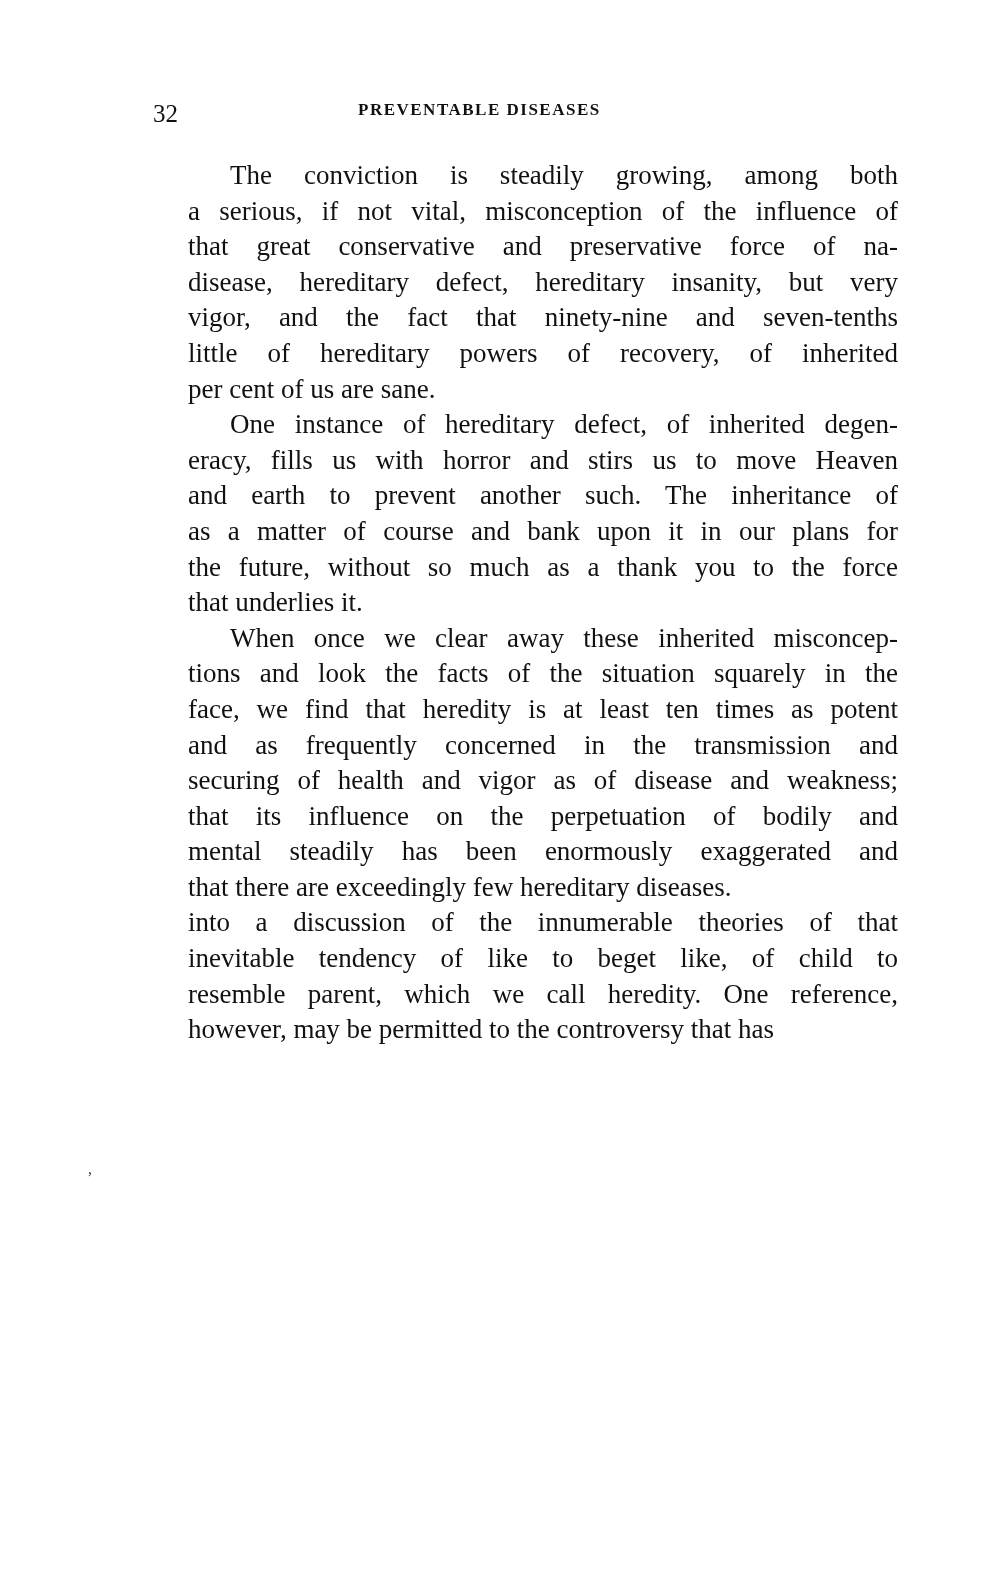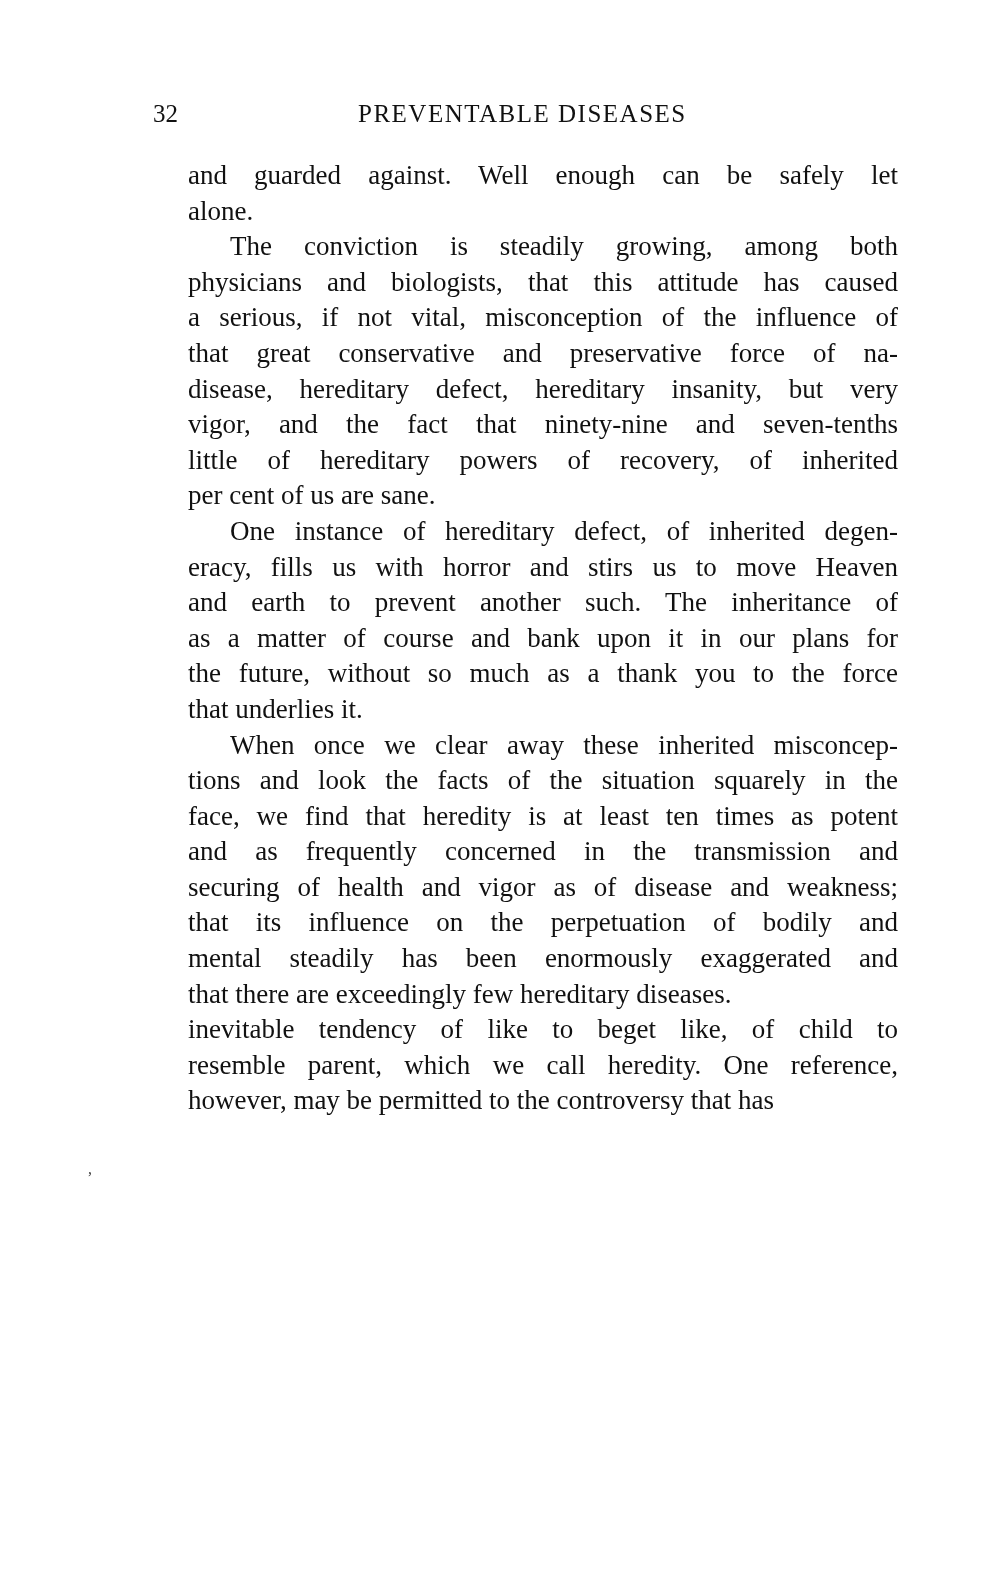--- a/index.html
+++ b/index.html
@@ -1,44 +1,39 @@
 <!DOCTYPE html>
 <html><head>
 <meta charset="utf-8">
 <style>
   html, body { margin: 0; padding: 0; background: #ffffff; }
   body { width: 1000px; height: 1592px; position: relative; overflow: hidden;
          font-family: "Liberation Serif", "DejaVu Serif", serif; color: #111; }
   .header { position: absolute; top: 100px; left: 150px; width: 750px; height: 36px; }
   .page-number { position: absolute; left: 3px; top: 0; font-size: 25px; letter-spacing: 0; }
-  .running-title { position: absolute; left: 208px; top: 0; font-size: 25px; letter-spacing: 1.5px; }
+  .running-title { position: absolute; left: 208px; top: 0; font-size: 17px; letter-spacing: 1.5px; font-weight: bold; }
   .text-block { position: absolute; left: 188px; top: 158px; width: 710px; }
   .line { position: relative; height: 35.6px; line-height: 35.6px; font-size: 27px;
           white-space: nowrap; text-align: justify; text-align-last: justify;
           transform-origin: left center; }
   .line.last { text-align-last: left; }
   .line.indent { padding-left: 42px; box-sizing: border-box; }
   .stray-mark { position: absolute; left: 88px; top: 1160px; font-size: 16px; color: #444; }
 </style>
 </head>
 <body>
 
 <div class="header">
   <span class="page-number">32</span>
   <span class="running-title">PREVENTABLE DISEASES</span>
 </div>
 
 <div class="text-block" id="text-block">
     <div>
-      <div class="line">and guarded against. Well enough can be safely let</div>
-      <div class="line last">alone.</div>
-    </div>
-    <div>
       <div class="line indent">The conviction is steadily growing, among both</div>
-      <div class="line">physicians and biologists, that this attitude has caused</div>
       <div class="line">a serious, if not vital, misconception of the influence of</div>
       <div class="line">that great conservative and preservative force of na-</div>
       <div class="line">disease, hereditary defect, hereditary insanity, but very</div>
       <div class="line">vigor, and the fact that ninety-nine and seven-tenths</div>
       <div class="line">little of hereditary powers of recovery, of inherited</div>
       <div class="line last">per cent of us are sane.</div>
     </div>
     <div>
       <div class="line indent">One instance of hereditary defect, of inherited degen-</div>
       <div class="line">eracy, fills us with horror and stirs us to move Heaven</div>
@@ -51,19 +46,20 @@
       <div class="line indent">When once we clear away these inherited misconcep-</div>
       <div class="line">tions and look the facts of the situation squarely in the</div>
       <div class="line">face, we find that heredity is at least ten times as potent</div>
       <div class="line">and as frequently concerned in the transmission and</div>
       <div class="line">securing of health and vigor as of disease and weakness;</div>
       <div class="line">that its influence on the perpetuation of bodily and</div>
       <div class="line">mental steadily has been enormously exaggerated and</div>
       <div class="line last">that there are exceedingly few hereditary diseases.</div>
     </div>
     <div>
+      <div class="line">into a discussion of the innumerable theories of that</div>
       <div class="line">inevitable tendency of like to beget like, of child to</div>
       <div class="line">resemble parent, which we call heredity. One reference,</div>
       <div class="line last">however, may be permitted to the controversy that has</div>
     </div>
   </div>
 
 <span class="stray-mark">,</span>
 
 </body></html>

